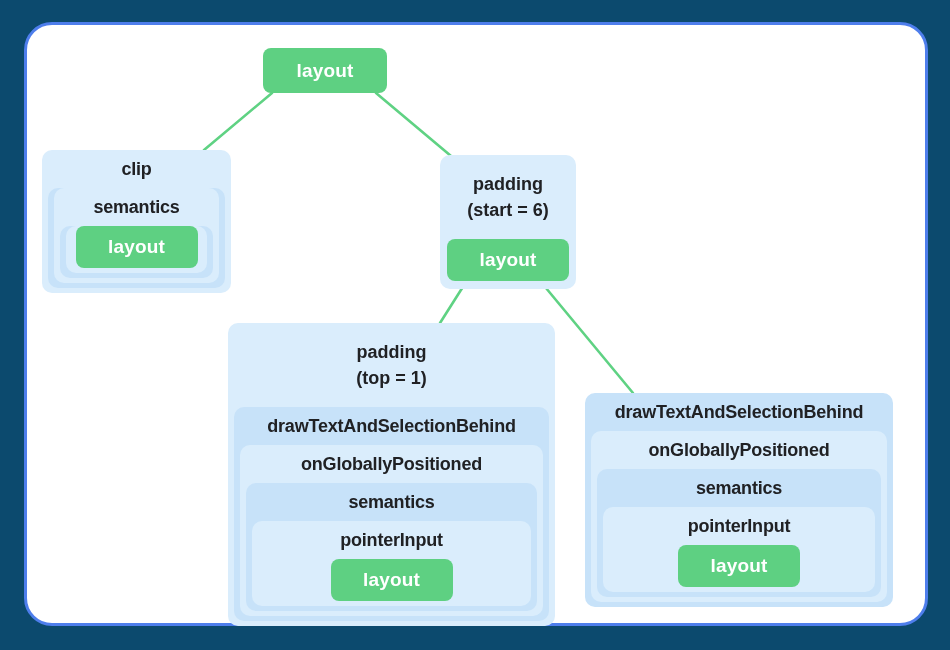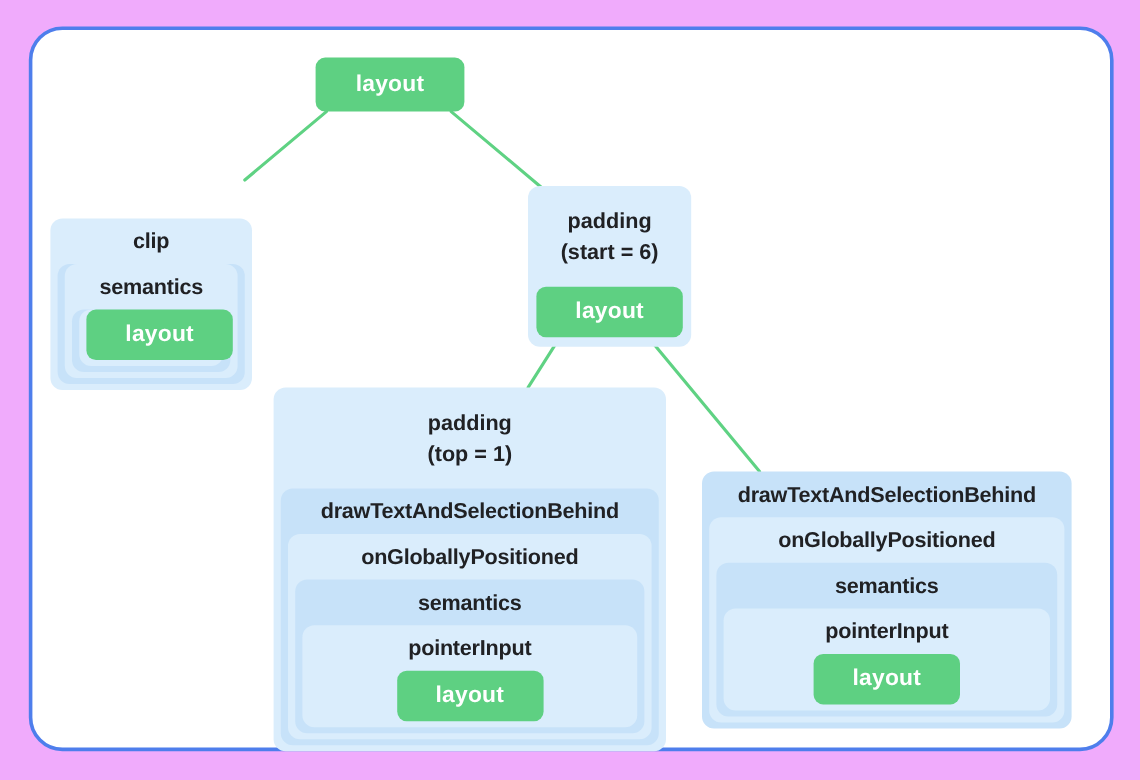--- a/index.html
+++ b/index.html
@@ -1,17 +1,17 @@
 <!DOCTYPE html>
 <html style="--frame-border: #4E7EEC; --node-light: #DAEDFC; --node-medium: #C7E2F9; --leaf-green: #5ED082; --edge-green: #5FD283; --label-text: #202124; --leaf-text: #FFFFFF;"><head>
 <meta charset="utf-8">
 <style>
   html,body { margin:0; padding:0; background:#ffffff; }
   .canvas {
-    position:relative; width:950px; height:650px; background:#f0abfc;
+    position:relative; width:950px; height:650px; background:#0c4a6e;
     font-family:"Liberation Sans", sans-serif; overflow:hidden;
   }
   .frame {
     position:absolute; left:24px; top:22px; width:904px; height:604px;
     box-sizing:border-box; border:3px solid var(--frame-border,#4E7EEC);
     border-radius:28px; background:#ffffff;
   }
   svg.edges { position:absolute; left:0; top:0; width:950px; height:650px; pointer-events:none; }
   .edge { stroke:var(--edge-green,#5FD283); stroke-width:2.6; stroke-linecap:round; }
 
@@ -30,21 +30,21 @@
   }
   .leaf {
     width:122px; height:42px; margin:0 auto; border-radius:8px;
     background:var(--leaf-green,#5ED082); color:var(--leaf-text,#FFFFFF);
     display:flex; align-items:center; justify-content:center;
     font-size:19px; font-weight:bold; letter-spacing:0.2px;
   }
   .root-leaf {
     position:absolute; left:263px; top:48px; width:124px; height:45px; margin:0;
   }
-  #clip-tree      { left:42px;  top:150px; width:168px;margin-top:32px; }
+  #clip-tree      { left:42px;  top:150px; width:189px; }
   #padding-start  { left:440px; top:155px; width:136px; padding-bottom:8px; }
   #padding-top-tree { left:228px; top:323px; width:327px; }
   #drawtext-tree  { left:585px; top:393px; width:308px; }
 </style>
 </head>
 <body>
 
 <div class="canvas">
   <div class="frame"></div>
 

